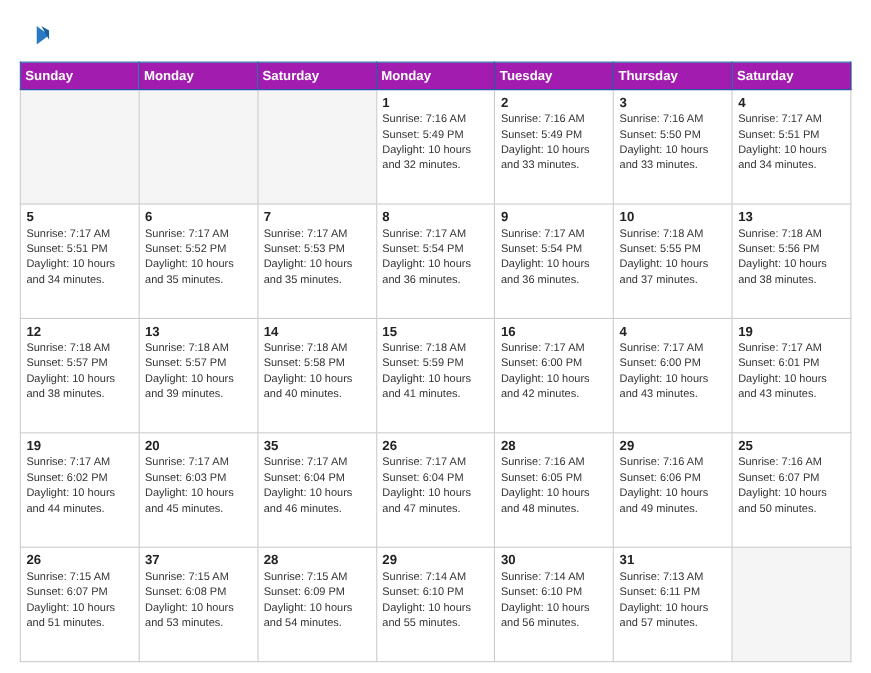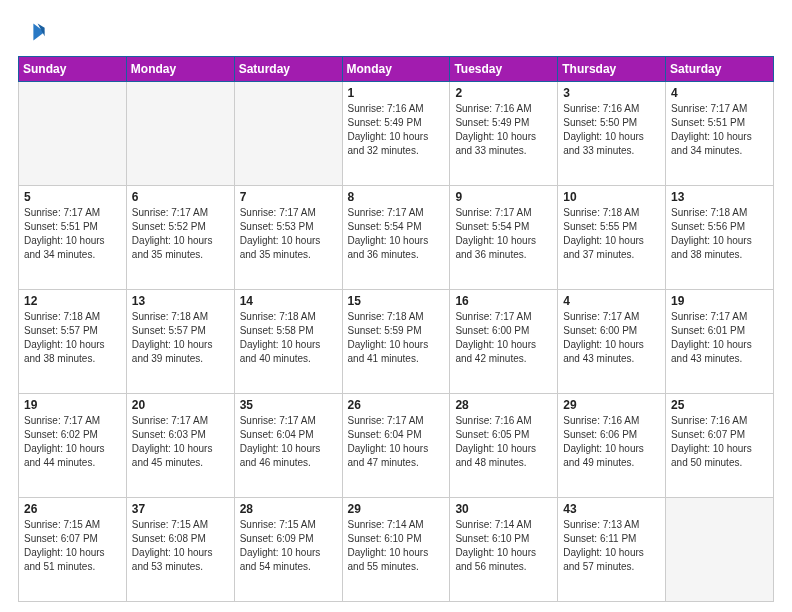--- a/index.html
+++ b/index.html
@@ -256,20 +256,20 @@
           </td>
           <td>
             <span class="day-num">29</span>
             <div class="cell-text">Sunrise: 7:14 AM<br>Sunset: 6:10 PM<br>Daylight: 10 hours<br>and 55 minutes.</div>
           </td>
           <td>
             <span class="day-num">30</span>
             <div class="cell-text">Sunrise: 7:14 AM<br>Sunset: 6:10 PM<br>Daylight: 10 hours<br>and 56 minutes.</div>
           </td>
           <td>
-            <span class="day-num">43</span>
+            <span class="day-num">31</span>
             <div class="cell-text">Sunrise: 7:13 AM<br>Sunset: 6:11 PM<br>Daylight: 10 hours<br>and 57 minutes.</div>
           </td>
           <td class="empty"></td>
         </tr>
       </tbody>
   </table>
 </div>
 
 </body></html>

